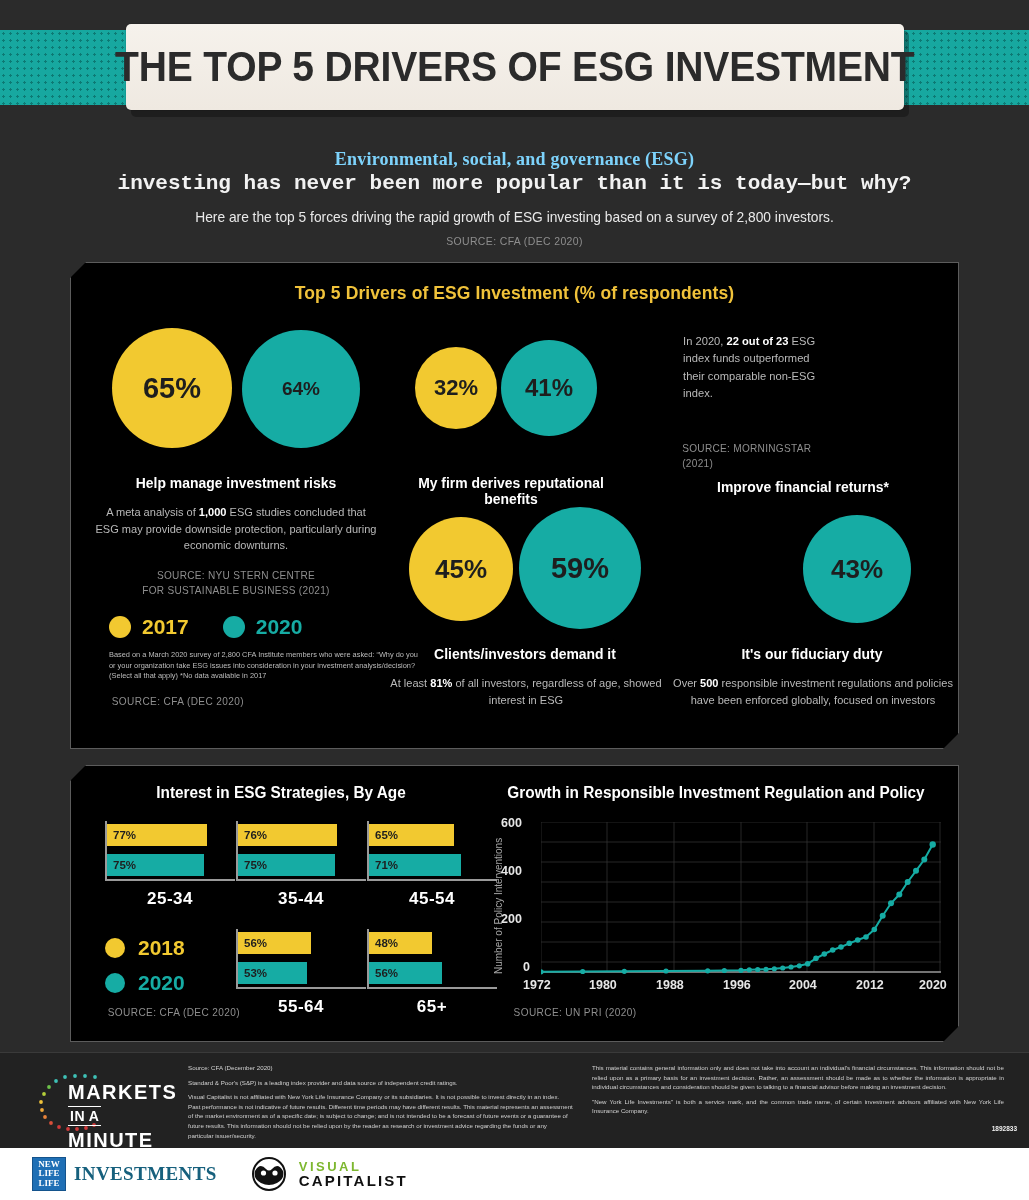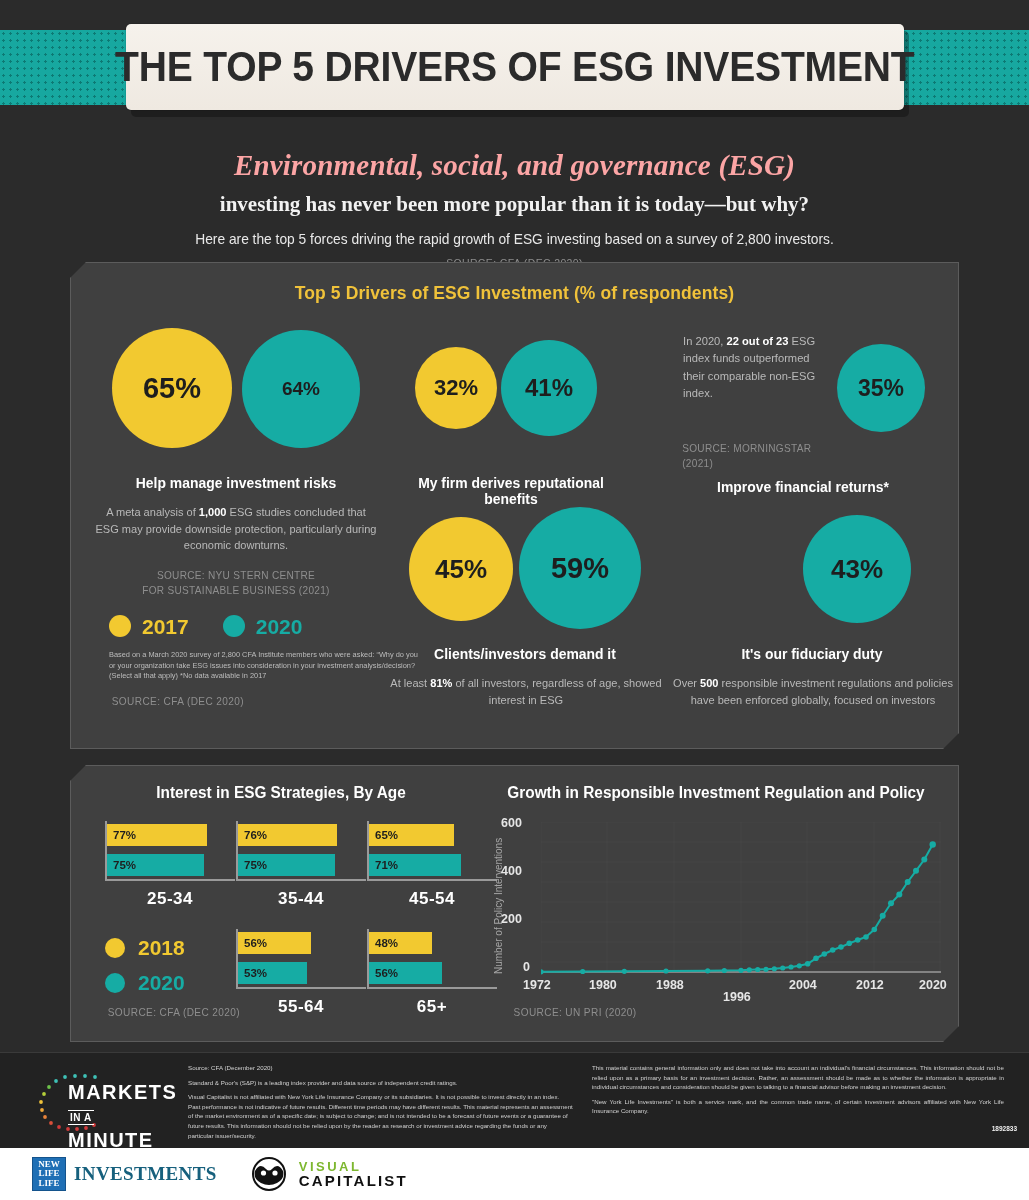--- a/index.html
+++ b/index.html
@@ -30,38 +30,38 @@
   .title-plate h1 {
     font-family: "Liberation Sans Narrow", "Liberation Sans", sans-serif;
     font-size: 42px; font-weight: 700; color: #2b2b2b;
     letter-spacing: -0.2px; transform: scaleX(0.93); white-space: nowrap;
   }
 
   
   .intro { text-align: center; padding: 16px 0 6px; }
   .intro .lead-yellow {
     font-family: "Liberation Serif", serif; font-weight: 700;
-    font-size: 29px; color: #fca5a5; letter-spacing: .2px; font-style: italic;
+    font-size: 18px; color: #7dd3fc; letter-spacing: .2px;
   }
   .intro .lead-white {
-    font-family: Liberation Serif, serif; font-weight: 700;
-    font-size: 21px; color: #f2f2f2; margin-top: 10px;
+    font-family: Liberation Mono, monospace; font-weight: 700;
+    font-size: 21px; color: #f2f2f2; margin-top: 2px;
   }
   .intro .sub {
     font-size: 14.5px; color: #e9e9e9; margin-top: 14px;
     transform: scaleX(0.95);
   }
   .intro .src {
     font-size: 11px; color: #8e8e8e; margin-top: 10px; letter-spacing: .4px;
     transform: scaleX(0.95);
   }
 
   
   .panel {
-    position: absolute; border: 1px solid #5c5c5c; background: #404040;
+    position: absolute; border: 1px solid #5c5c5c; background: #000000;
   }
   .panel.chamfer {
     clip-path: polygon(16px 0, 100% 0, 100% calc(100% - 16px),
                calc(100% - 16px) 100%, 0 100%, 0 16px);
   }
 
   #drivers-panel { left: 70px; top: 262px; width: 889px; height: 487px; }
   #bottom-panel  { left: 70px; top: 765px; width: 889px; height: 277px; }
 
   .panel-title {
@@ -94,21 +94,21 @@
     transform: scaleX(0.96);
   }
   .side-note {
     position: absolute; font-size: 11.5px; line-height: 1.5;
     color: #b9b9b9; transform: scaleX(0.97);
   }
   .side-note b { color: #ffffff; font-weight: 700; }
 
   
   .legend-row { position: absolute; display: flex; align-items: center; gap: 34px; }
-  .legend-item { display: flex; gap: 11px; }
+  .legend-item { display: flex; align-items: center; gap: 11px; }
   .legend-dot { width: 22px; height: 22px; border-radius: 50%; }
   .legend-dot.y { background: #f2c930; }
   .legend-dot.t { background: #16aca4; }
   .legend-txt {
     font-size: 21px; font-weight: 700;
     font-family: "Liberation Sans Narrow", "Liberation Sans", sans-serif;
   }
   .legend-txt.y { color: #f2c930; }
   .legend-txt.t { color: #16aca4; }
   .fineprint {
@@ -175,21 +175,21 @@
   }
   .mm-logo { position: absolute; left: 30px; top: 16px; width: 148px; height: 64px; }
   .mm-text {
     position: absolute; left: 38px; top: 12px;
     font-family: "Liberation Sans Narrow", "Liberation Sans", sans-serif;
     color: #fff; font-weight: 700;
   }
   .mm-markets { font-size: 20px; letter-spacing: 1.5px; }
   .mm-minute { font-size: 20px; letter-spacing: 1.5px; margin-top: 2px; }
   .mm-ina {
-    display: inline-block; font-size: 10px; letter-spacing: .5px;
+    display: inline-block; font-size: 14px; letter-spacing: .5px;
     border-top: 1.5px solid #fff; border-bottom: 1.5px solid #fff;
     padding: 1px 2px; margin-right: 4px; vertical-align: 3px;
   }
   .disc-left {
     position: absolute; left: 188px; top: 10px; width: 385px;
     font-size: 6.2px; line-height: 1.55; color: #d2d2d2;
   }
   .disc-left .p { margin-bottom: 5px; }
   .disc-right {
     position: absolute; left: 592px; top: 10px; width: 412px;
@@ -266,21 +266,20 @@
   <div class="smallsrc" style="left:38px;top:432px;">SOURCE: CFA (DEC 2020)</div>
 
   <div class="bub y" style="left:344px;top:84px;width:82px;height:82px;font-size:22px;">32%</div>
   <div class="bub t" style="left:430px;top:77px;width:96px;height:96px;font-size:24px;">41%</div>
   <div class="grp-label" style="left:325px;top:212px;width:230px;">My firm derives reputational benefits</div>
 
   <div class="side-note" style="left:610px;top:70px;width:138px;">
     <span>In 2020,  </span><b>22 out of 23</b><span> ESG index funds outperformed their comparable non-ESG index.</span>
   </div>
   <div class="grp-src" style="left:608px;top:178px;width:160px;text-align:left;">SOURCE: MORNINGSTAR (2021)</div>
-  <div class="bub t" style="left:766px;top:81px;width:88px;height:88px;font-size:23px;">35%</div>
   <div class="grp-label" style="left:592px;top:216px;width:280px;">Improve financial returns*</div>
 
   <div class="bub y" style="left:338px;top:254px;width:104px;height:104px;font-size:26px;">45%</div>
   <div class="bub t" style="left:448px;top:244px;width:122px;height:122px;font-size:29px;">59%</div>
   <div class="grp-label" style="left:318px;top:383px;width:272px;">Clients/investors demand it</div>
   <div class="grp-note" style="left:310px;top:412px;width:290px;">
     <span>At least </span><b>81%</b><span> of all investors, regardless of age, showed interest in ESG</span>
   </div>
 
   <div class="bub t" style="left:732px;top:252px;width:108px;height:108px;font-size:26px;">43%</div>
@@ -401,21 +400,21 @@
         <circle cx="366.7" cy="60" r="3"></circle>
           <circle cx="375" cy="48.8" r="3"></circle>
         <circle cx="383.3" cy="37.5" r="3"></circle>
           <circle cx="391.7" cy="22.5" r="3.2"></circle>
       </g>
     </svg>
 
     <div class="lc-tick" style="left:44px;top:162px;">1972</div>
     <div class="lc-tick" style="left:110px;top:162px;">1980</div>
     <div class="lc-tick" style="left:177px;top:162px;">1988</div>
-    <div class="lc-tick" style="left:244px;top:174px;text-align:center;">1996</div>
+    <div class="lc-tick" style="left:244px;top:162px;text-align:center;">1996</div>
     <div class="lc-tick" style="left:310px;top:162px;">2004</div>
     <div class="lc-tick" style="left:377px;top:162px;">2012</div>
     <div class="lc-tick" style="left:440px;top:162px;">2020</div>
   </div>
   <div class="smallsrc" style="left:440px;top:240px;">SOURCE: UN PRI (2020)</div>
 </div>
 
 <div class="footer-dark">
   <div class="mm-logo">
     <svg width="148" height="64" viewBox="0 0 148 64">

